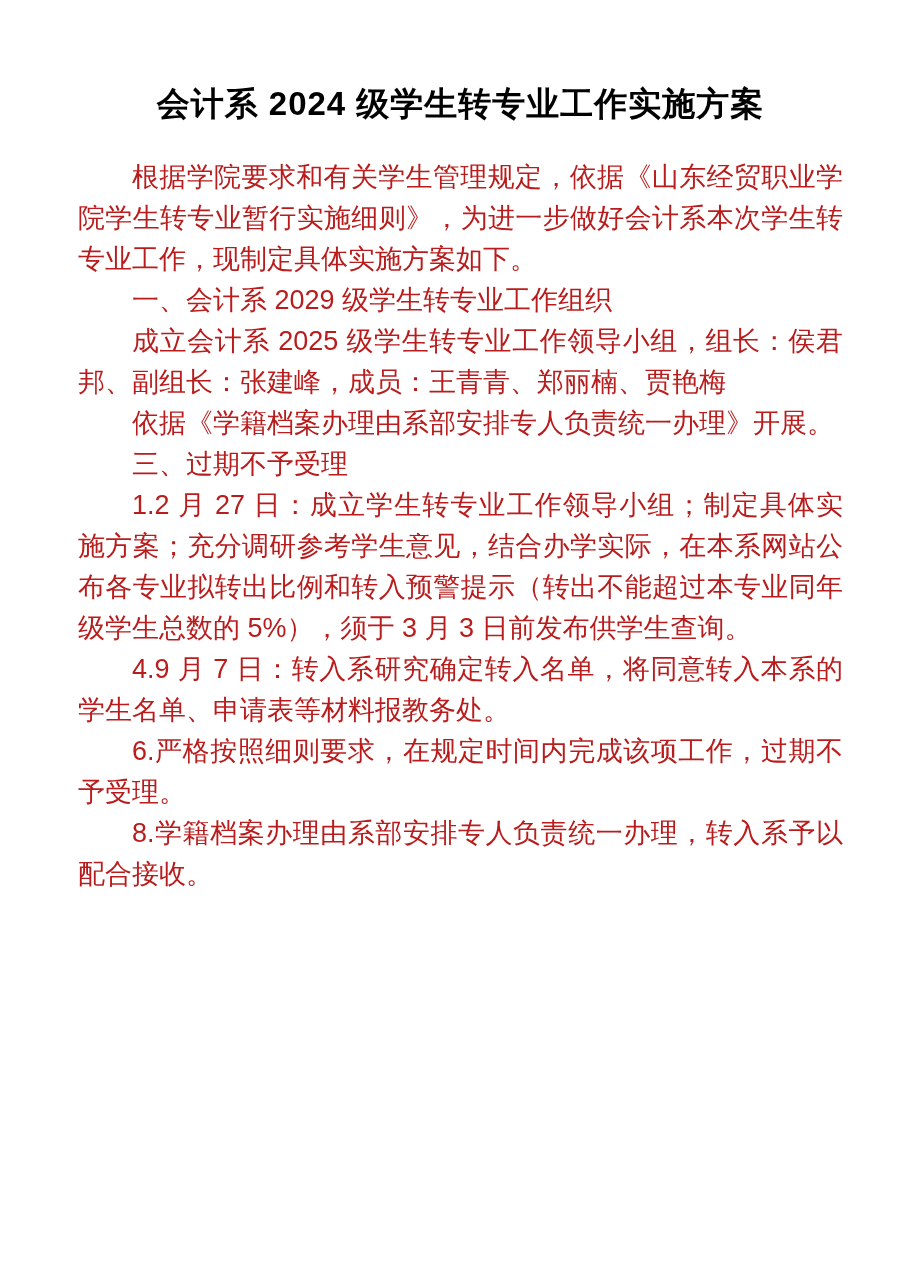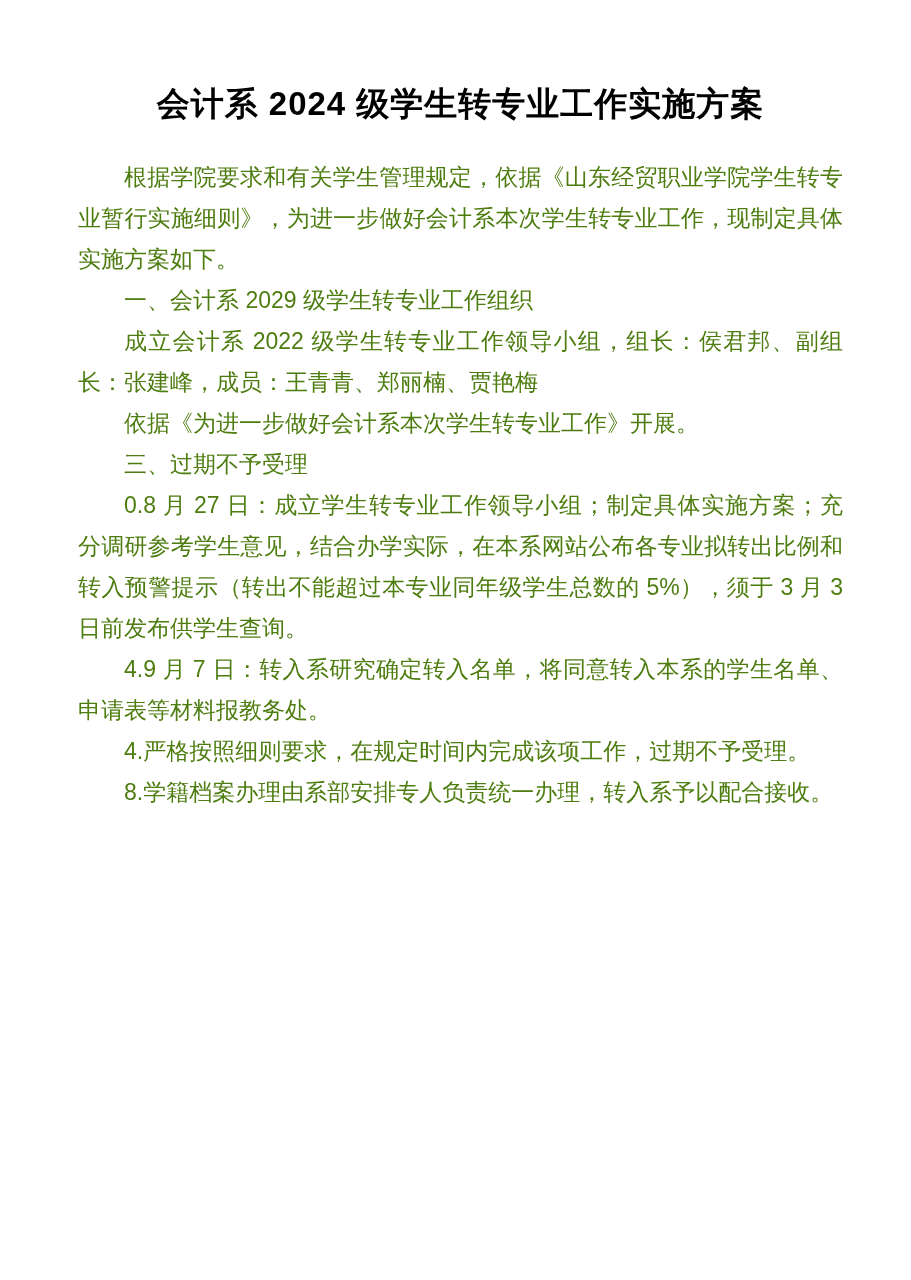--- a/index.html
+++ b/index.html
@@ -25,40 +25,40 @@
   .doc-title {
     font-size: 33px;
     font-weight: bold;
     text-align: center;
     letter-spacing: 1px;
     margin: 24px 0 30px 0;
     line-height: 1.35;
     color: #000000;
   }
   .body-text {
-    font-size: 23px;
+    font-size: 27px;
     line-height: 41px;
     text-align: justify;
     text-justify: inter-ideograph;
-    color: #4d7c0f;
+    color: #b91c1c;
   }
   .para {
     margin: 0 0 0 0;
     text-indent: 2em;
   }
 </style>
 </head>
 <body>
 
 <div class="page">
   <h1 class="doc-title">会计系 2024 级学生转专业工作实施方案</h1>
   <div class="body-text">
     <p class="para">根据学院要求和有关学生管理规定，依据《山东经贸职业学院学生转专业暂行实施细则》，为进一步做好会计系本次学生转专业工作，现制定具体实施方案如下。</p>
     <p class="para">一、会计系 2029 级学生转专业工作组织</p>
-    <p class="para">成立会计系 2022 级学生转专业工作领导小组，组长：侯君邦、副组长：张建峰，成员：王青青、郑丽楠、贾艳梅</p>
-    <p class="para">依据《为进一步做好会计系本次学生转专业工作》开展。</p>
+    <p class="para">成立会计系 2025 级学生转专业工作领导小组，组长：侯君邦、副组长：张建峰，成员：王青青、郑丽楠、贾艳梅</p>
+    <p class="para">依据《学籍档案办理由系部安排专人负责统一办理》开展。</p>
     <p class="para">三、过期不予受理</p>
-    <p class="para">0.8 月 27 日：成立学生转专业工作领导小组；制定具体实施方案；充分调研参考学生意见，结合办学实际，在本系网站公布各专业拟转出比例和转入预警提示（转出不能超过本专业同年级学生总数的 5%），须于 3 月 3 日前发布供学生查询。</p>
+    <p class="para">1.2 月 27 日：成立学生转专业工作领导小组；制定具体实施方案；充分调研参考学生意见，结合办学实际，在本系网站公布各专业拟转出比例和转入预警提示（转出不能超过本专业同年级学生总数的 5%），须于 3 月 3 日前发布供学生查询。</p>
     <p class="para">4.9 月 7 日：转入系研究确定转入名单，将同意转入本系的学生名单、申请表等材料报教务处。</p>
-    <p class="para">4.严格按照细则要求，在规定时间内完成该项工作，过期不予受理。</p>
+    <p class="para">6.严格按照细则要求，在规定时间内完成该项工作，过期不予受理。</p>
     <p class="para">8.学籍档案办理由系部安排专人负责统一办理，转入系予以配合接收。</p>
   </div>
 </div>
 
 </body></html>

